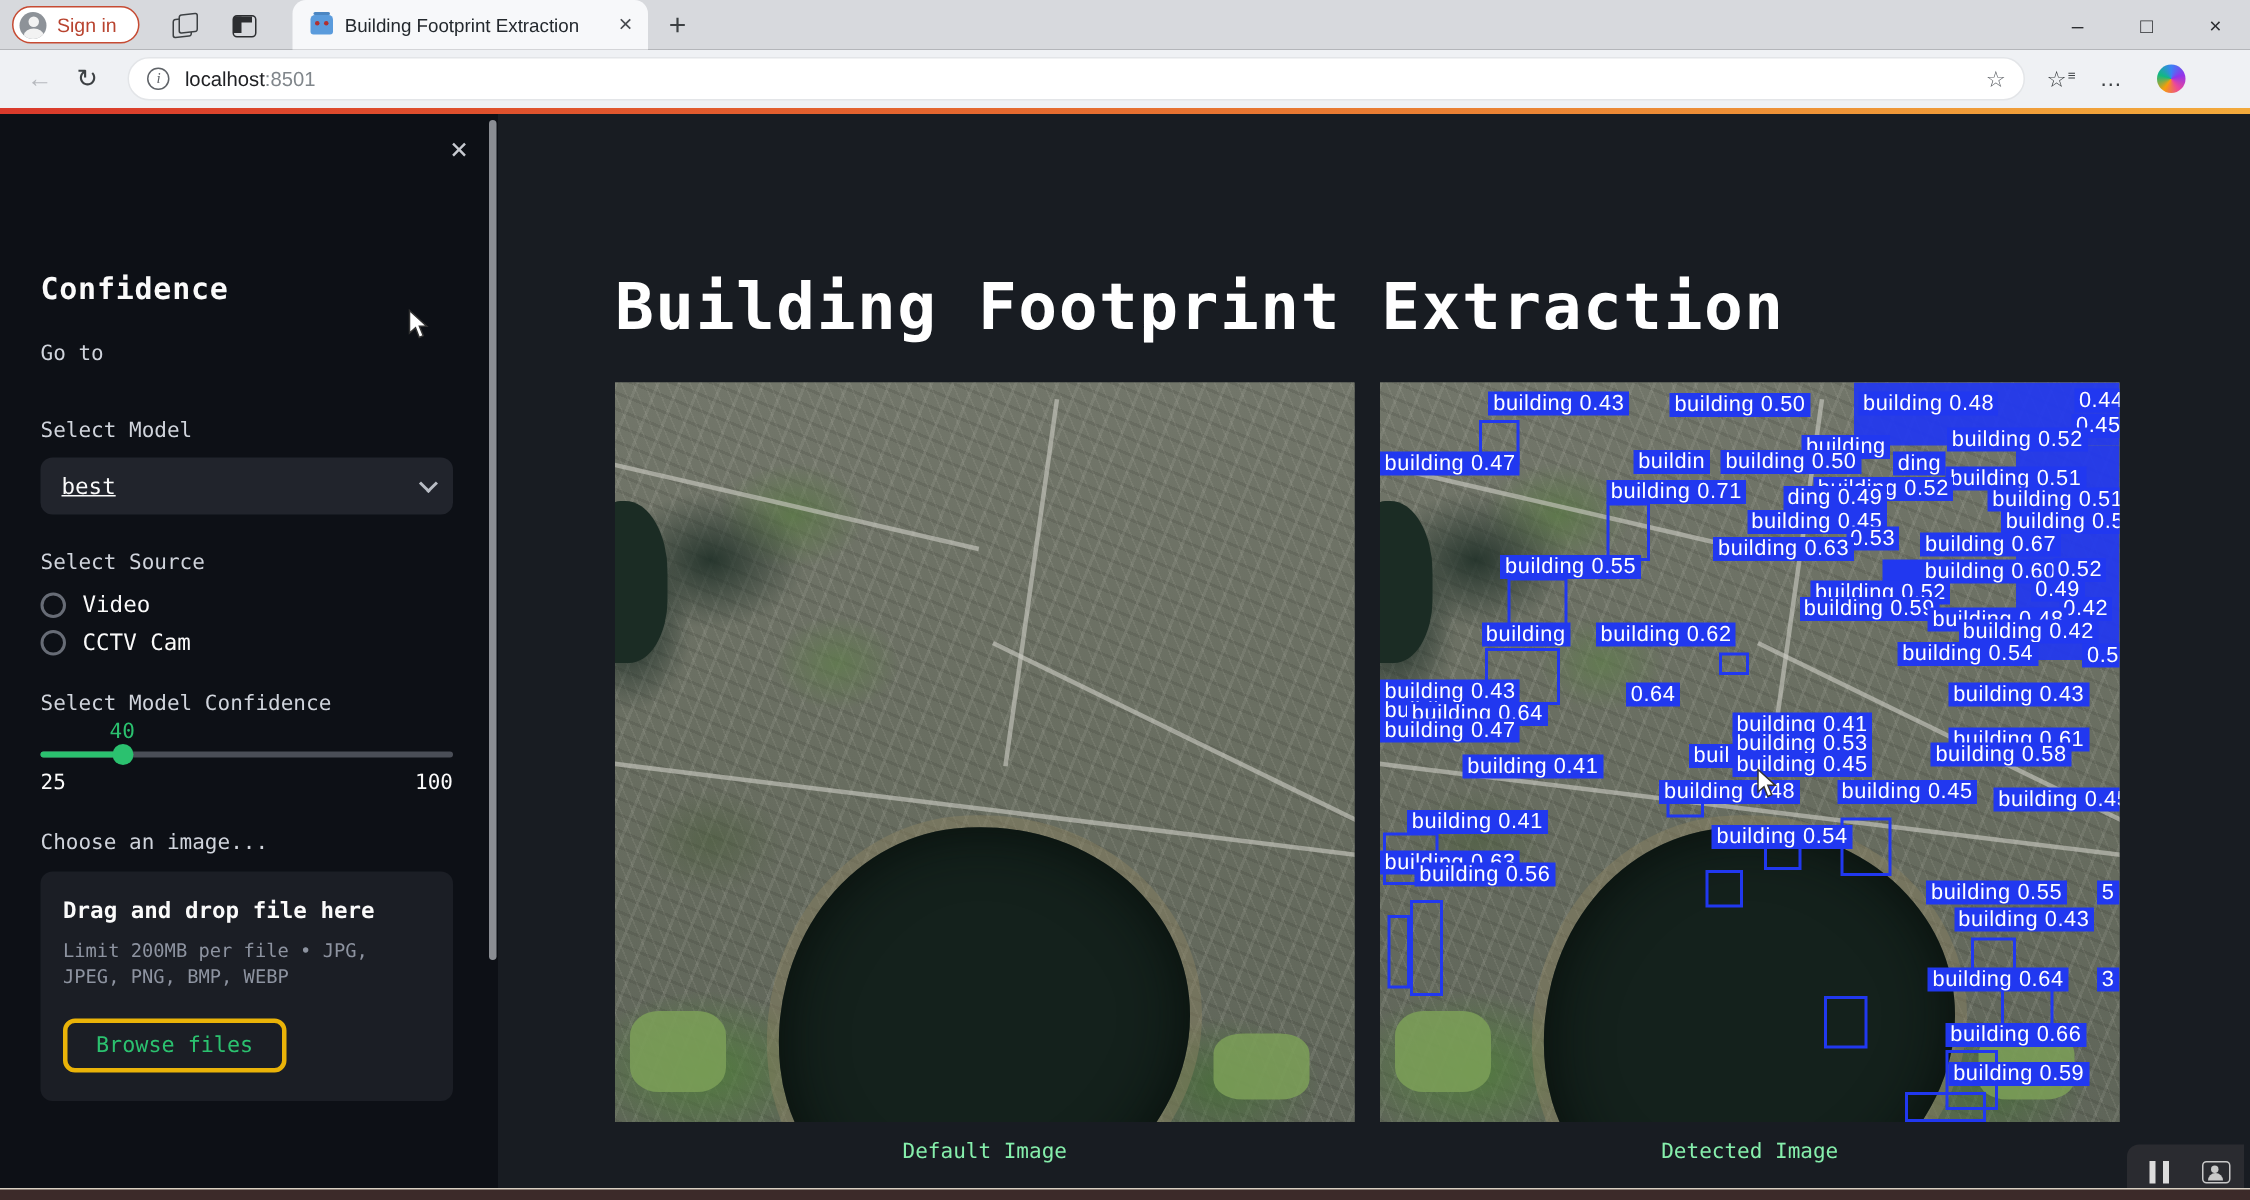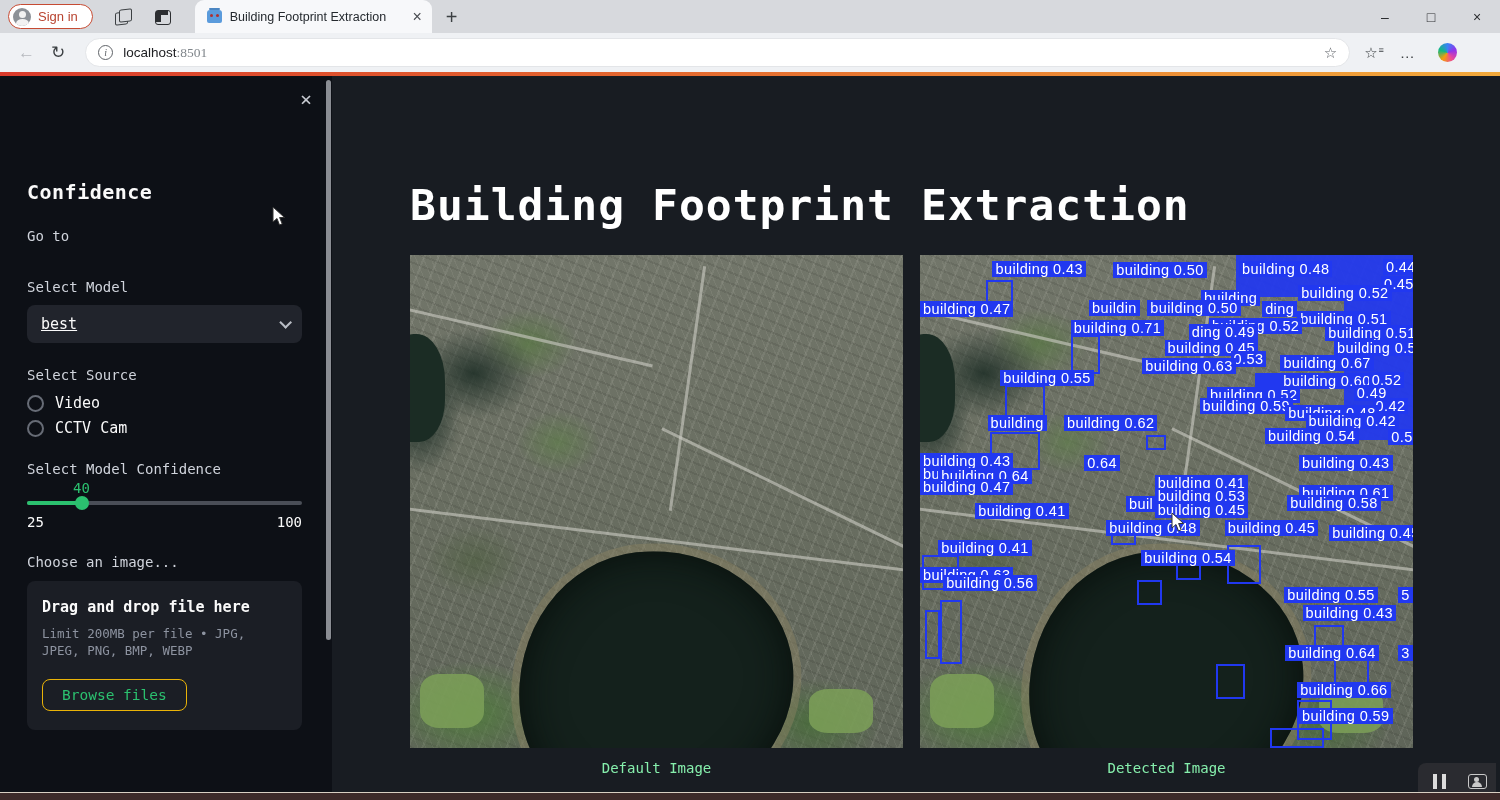--- a/index.html
+++ b/index.html
@@ -27,21 +27,21 @@
   .newtab{margin-left:14px;font-size:20px;color:#3c4043;}
   .wincontrols{margin-left:auto;display:flex;height:33px;}
   .wincontrols div{width:46px;height:33px;display:flex;align-items:center;justify-content:center;font-size:14px;color:#2c2e31;cursor:pointer;}
   .addressbar{position:absolute;left:0;top:33px;width:1500px;height:39px;background:#eff1f4;display:flex;align-items:center;}
   .nav-ic{font-size:17px;margin-left:18px;cursor:pointer;}
   .back{color:#b6b9be;}
   .refresh{color:#3c4043;margin-left:16px;}
   .urlpill{margin-left:20px;width:1265px;height:29px;background:#fff;border:1px solid #e3e5e8;border-radius:15px;display:flex;align-items:center;padding:0 12px;}
   .info-ic{width:15px;height:15px;border:1.4px solid #5f6368;border-radius:50%;color:#5f6368;font-size:10px;display:flex;align-items:center;justify-content:center;font-family:"Liberation Serif",serif;font-style:italic;}
   .urltext{margin-left:10px;font-size:13.5px;color:#202124;}
-  .urltext .port{color:#80868b;font-family:Liberation Serif, serif;}
+  .urltext .port{color:#80868b;}
   .pill-star{margin-left:auto;color:#5f6368;font-size:15px;cursor:pointer;}
   .right-ics{display:flex;align-items:center;gap:22px;margin-left:14px;}
   .fav-star{color:#3c4043;font-size:15px;position:relative;cursor:pointer;}
   .fav-star::after{content:"≡";position:absolute;right:-6px;top:1px;font-size:9px;}
   .more{color:#3c4043;font-size:15px;letter-spacing:1px;cursor:pointer;}
   .copilot{width:19px;height:19px;border-radius:50%;background:conic-gradient(#3b82f6,#9333ea,#ec4899,#f59e0b,#10b981,#3b82f6);cursor:pointer;}
 
   
   .deco{position:absolute;left:0;top:72px;width:1500px;height:4px;background:linear-gradient(90deg,#d93a2b,#e4692f 45%,#f2a93b);}
   .app{position:absolute;left:0;top:76px;width:1500px;height:716px;background:#181c22;font-family:"DejaVu Sans Mono",monospace;}
@@ -63,21 +63,21 @@
   .chev{width:9px;height:9px;border-right:2px solid #b9bdc5;border-bottom:2px solid #b9bdc5;transform:rotate(45deg) translateY(-3px);}
   .slider{margin-top:14px;width:275px;position:relative;}
   .sl-val{position:absolute;left:calc(20% - 9px);top:-21px;color:#2bc16f;font-size:14px;}
   .sl-track{margin-top:24px;height:4px;background:#4a4e57;border-radius:2px;position:relative;cursor:pointer;}
   .sl-fill{position:absolute;left:0;top:0;height:4px;width:20%;background:#2bc16f;border-radius:2px;}
   .sl-thumb{position:absolute;left:calc(20% - 7px);top:-5px;width:14px;height:14px;border-radius:50%;background:#2bc16f;cursor:pointer;}
   .sl-minmax{display:flex;justify-content:space-between;margin-top:9px;font-size:14px;color:#fafafa;}
   .uploader{margin-top:11px;width:275px;background:#1b1e25;border-radius:8px;padding:17px 15px 19px 15px;cursor:pointer;}
   .up-title{font-size:15px;font-weight:bold;color:#fafafa;}
   .up-hint{margin-top:9px;font-size:12.5px;line-height:1.38;color:#8d93a0;width:242px;}
-  .browse{margin-top:19px;display:inline-block;border:1px solid #eab308;color:#2bc16f;border-radius:8px;padding:7px 19px;font-size:14.5px;cursor:pointer;background:transparent;font-family:"DejaVu Sans Mono",monospace;}
+  .browse{margin-top:19px;display:inline-block;border:3px solid #eab308;color:#2bc16f;border-radius:8px;padding:7px 19px;font-size:14.5px;cursor:pointer;background:transparent;font-family:"DejaVu Sans Mono",monospace;}
 
   
   .main{position:absolute;left:332px;top:0;width:1168px;height:716px;}
   .toolbar{position:absolute;top:6px;right:16px;display:flex;align-items:center;gap:26px;}
   .status{display:flex;align-items:center;gap:9px;color:#9aa0ab;}
   .status svg{display:block;}
   .status span{font-size:13px;letter-spacing:1px;}
   .tb-btn{color:#fafafa;font-size:14px;cursor:pointer;}
   .tb-menu{color:#c3c7cf;font-size:17px;cursor:pointer;}
   .page-title{position:absolute;left:78px;top:104px;font-size:43px;font-weight:bold;color:#ffffff;letter-spacing:1px;white-space:nowrap;}

